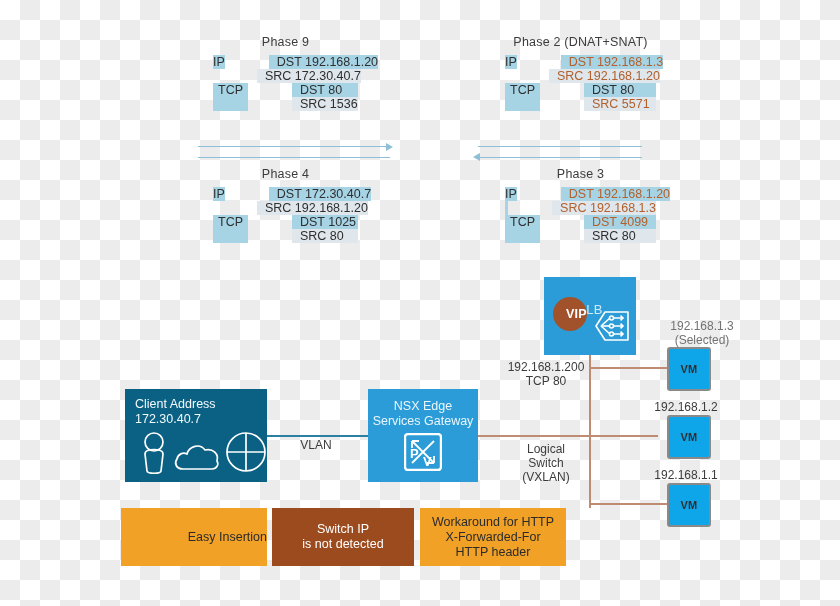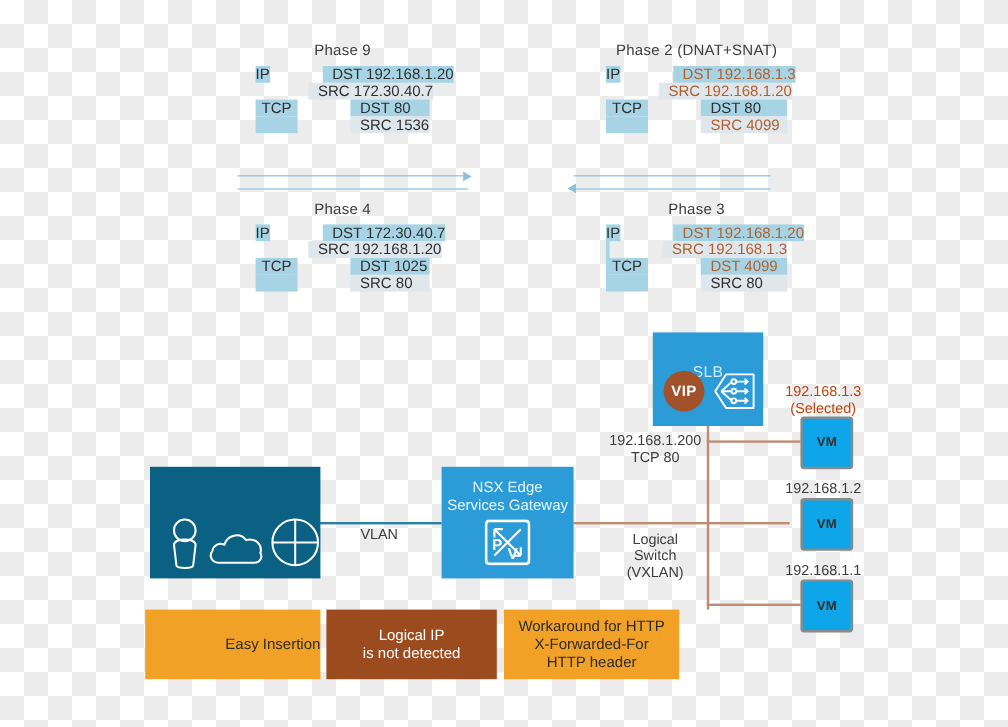--- a/index.html
+++ b/index.html
@@ -68,21 +68,21 @@
     position:absolute;top:10px;width:100%;text-align:center;
     font-size:12.5px;line-height:15px;color:#eaf6fd;
   }
   .vm{
     position:absolute;width:40px;height:40px;background:#0ea5e9;
     border:2px solid #8a8a8a;border-radius:3px;
     display:flex;align-items:center;justify-content:center;
     font-size:11px;color:#2f2f2f;font-weight:bold;letter-spacing:.2px;
   }
   .vmlabel{position:absolute;font-size:12px;color:#3c3c3c;text-align:center;white-space:nowrap;}
-  .vmlabel.sel{color:#c2410c;line-height:14px;}
+  .vmlabel.sel{color:#737373;line-height:14px;padding-left:16px;}
 
   
   .hline{position:absolute;height:1.5px;background:#c08b73;}
   .vline{position:absolute;width:1.5px;background:#c08b73;}
   .vlanline{position:absolute;height:2px;background:#2b7fa3;}
   .netlabel{position:absolute;font-size:12px;color:#3c3c3c;text-align:center;line-height:14px;white-space:nowrap;}
 
   
   .banner{
     position:absolute;display:flex;align-items:center;justify-content:center;
@@ -123,21 +123,21 @@
   <div class="prow">
     <div class="plabel blank"></div>
     <div class="pcell src chg">SRC 192.168.1.20</div>
   </div>
   <div class="prow">
     <div class="plabel">TCP</div>
     <div class="pcell dst">DST 80</div>
   </div>
   <div class="prow">
     <div class="plabel blank"></div>
-    <div class="pcell src chg">SRC 4099</div>
+    <div class="pcell src chg">SRC 5571</div>
   </div>
 </div>
 
 <div class="ptable" id="tbl-phase4" style="left:213px;top:187px;width:145px;">
   <div class="ptitle">Phase 4</div>
   <div class="prow">
     <div class="plabel">IP</div>
     <div class="pcell dst">DST 172.30.40.7</div>
   </div>
   <div class="prow">
@@ -187,40 +187,44 @@
 <div class="hline" style="left:478px;top:435px;width:180px;"></div>
 
 <div class="hline" style="left:589px;top:367px;width:78px;"></div>
 
 <div class="hline" style="left:589px;top:503px;width:78px;"></div>
 
 <div class="vlanline" style="left:266px;top:435px;width:102px;"></div>
 
 <div class="slb" style="left:544px;top:277px;width:92px;height:78px;">
   <div class="slb-title">SLB</div>
-  <div class="vip" style="left:9px;top:32px;width:34px;height:34px;">
+  <div class="vip" style="left:9px;top:20px;width:34px;height:34px;justify-content:flex-end;">
     <span>VIP</span>
   </div>
   <span class="abs" style="left:48px;top:30px;">
     <svg width="40" height="38" viewBox="0 0 40 38" fill="none" stroke="#ffffff" stroke-width="1.6">
       <path d="M4 19 L13 5 L36 5 L36 33 L13 33 Z" stroke-linejoin="round"></path>
       <path d="M9 19 L18 11"></path>
       <path d="M9 19 L18 19"></path>
       <path d="M9 19 L18 27"></path>
       <circle cx="19.5" cy="11" r="2"></circle>
       <circle cx="19.5" cy="19" r="2"></circle>
       <circle cx="19.5" cy="27" r="2"></circle>
       <path d="M22 11 L31 11 M28.5 8.6 L31 11 L28.5 13.4"></path>
       <path d="M22 19 L31 19 M28.5 16.6 L31 19 L28.5 21.4"></path>
       <path d="M22 27 L31 27 M28.5 24.6 L31 27 L28.5 29.4"></path>
     </svg>
   </span>
 </div>
 
 <div class="clientbox" style="left:125px;top:389px;width:142px;height:93px;">
+  <div class="clienttxt">
+    <div>Client Address</div>
+    <div>172.30.40.7</div>
+  </div>
   <span class="abs" style="left:14px;top:42px;">
     <svg width="30" height="44" viewBox="0 0 30 44" fill="none" stroke="#ffffff" stroke-width="1.7">
       <circle cx="15" cy="11" r="9"></circle>
       <path d="M6 23 C6 17 24 17 24 23 L22 40 C22 43 8 43 8 40 Z" stroke-linejoin="round"></path>
     </svg>
   </span>
   <span class="abs" style="left:48px;top:48px;">
     <svg width="50" height="34" viewBox="0 0 50 34" fill="none" stroke="#ffffff" stroke-width="1.7">
       <path d="M10 32 C3 32 1 26 4 22 C5 17 10 15 14 17 C16 9 27 6 32 13 C40 11 46 17 44 24 C46 27 44 32 39 32 Z" stroke-linejoin="round"></path>
     </svg>
@@ -282,20 +286,20 @@
   <div>192.168.1.1</div>
 </div>
 <div class="vm" style="left:667px;top:483px;">
   <span>VM</span>
 </div>
 
 <div class="banner orange" style="left:121px;top:508px;width:146px;height:58px;justify-content:flex-end;">
   <span>Easy Insertion</span>
 </div>
 <div class="banner brown" style="left:272px;top:508px;width:142px;height:58px;">
-  <span style="white-space:pre-line;">Logical IP
+  <span style="white-space:pre-line;">Switch IP
 is not detected</span>
 </div>
 <div class="banner orange" style="left:420px;top:508px;width:146px;height:58px;">
   <span style="white-space:pre-line;">Workaround for HTTP
 X-Forwarded-For
 HTTP header</span>
 </div>
 
 </body></html>

